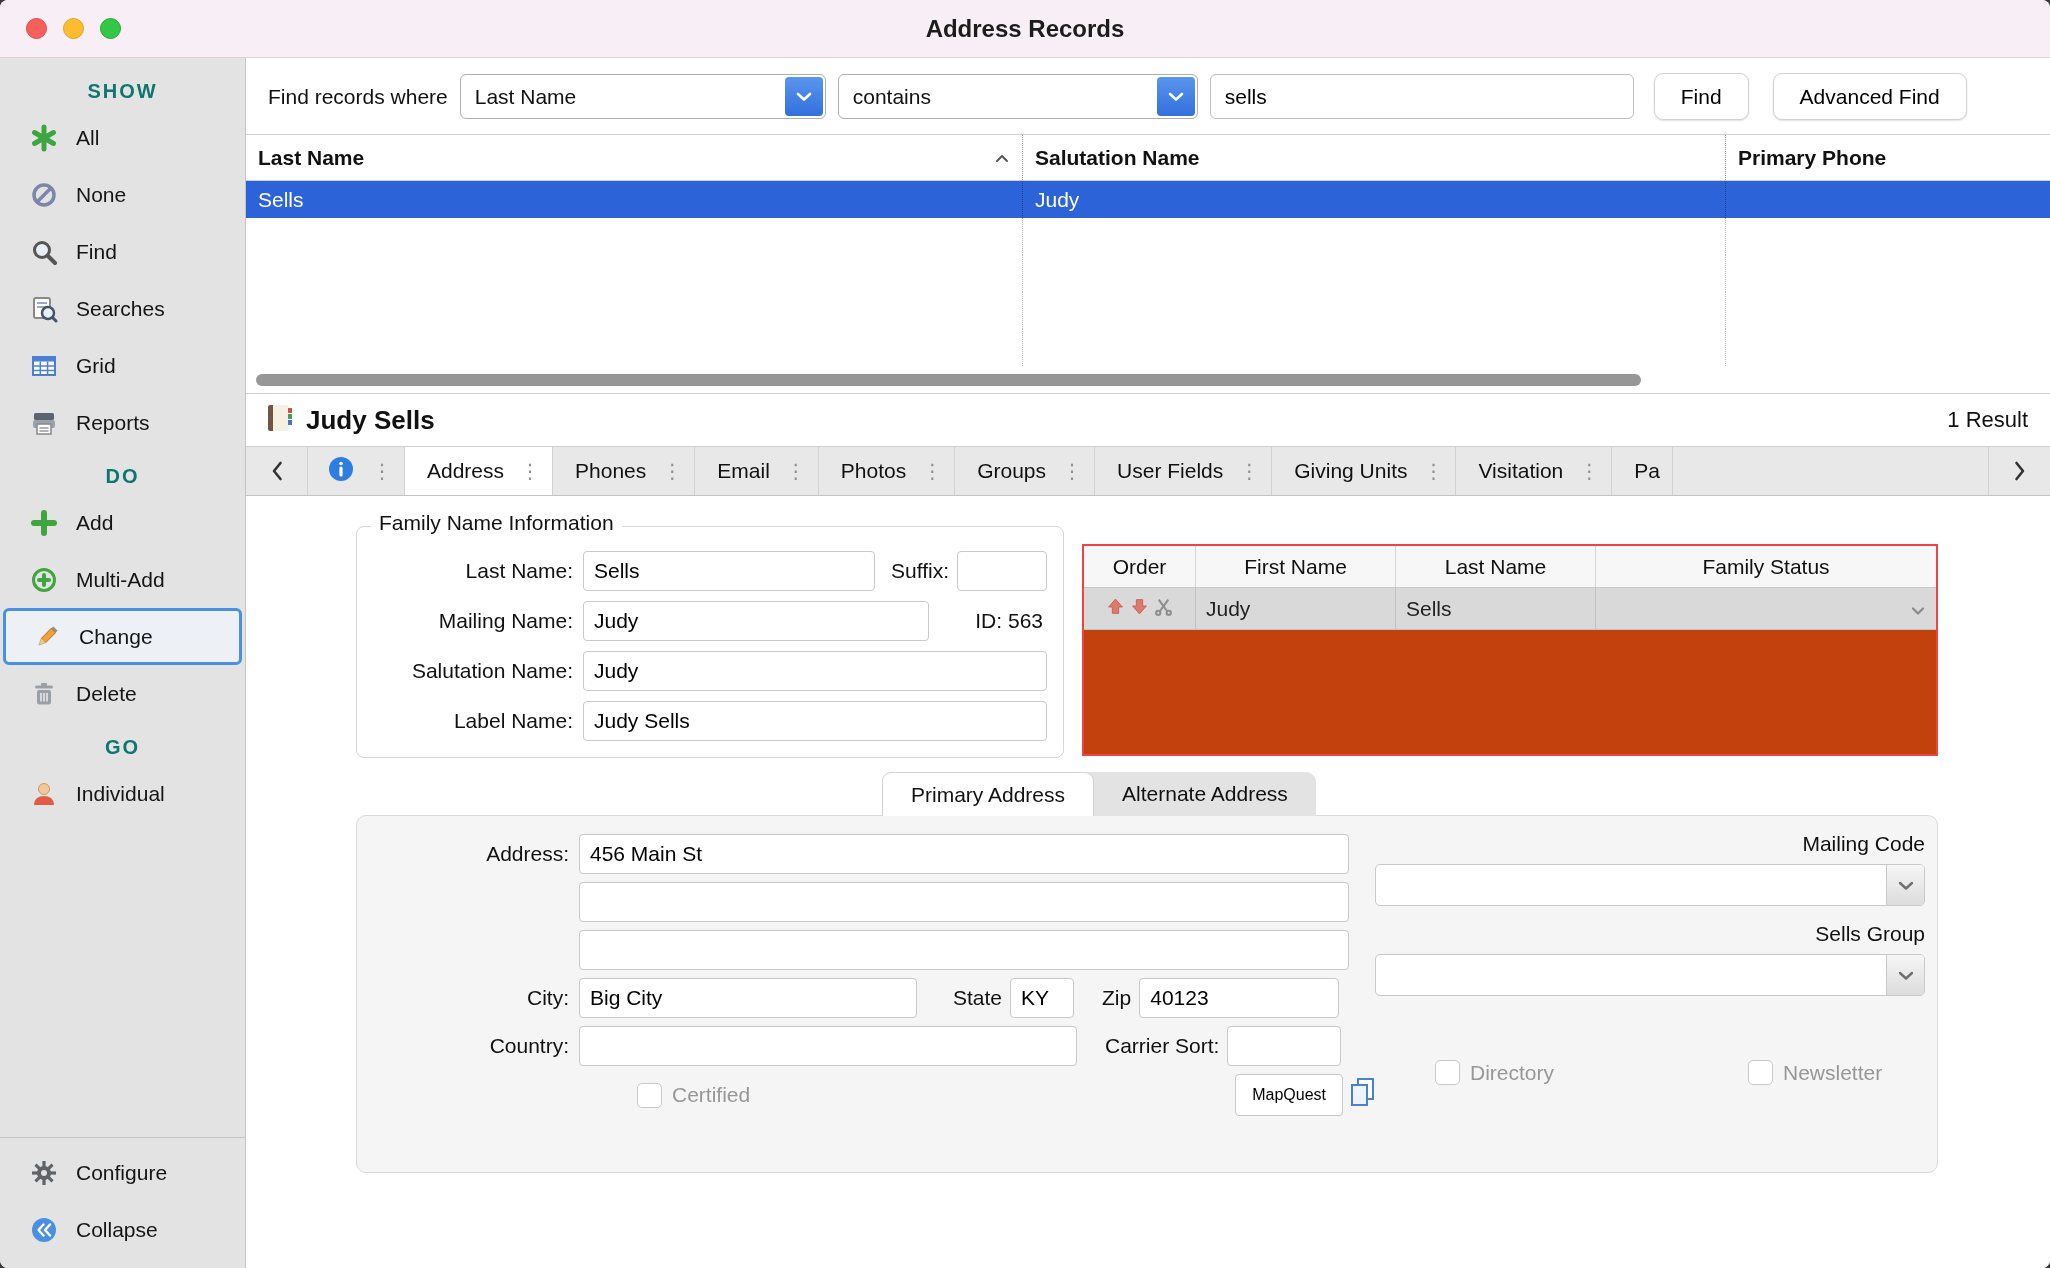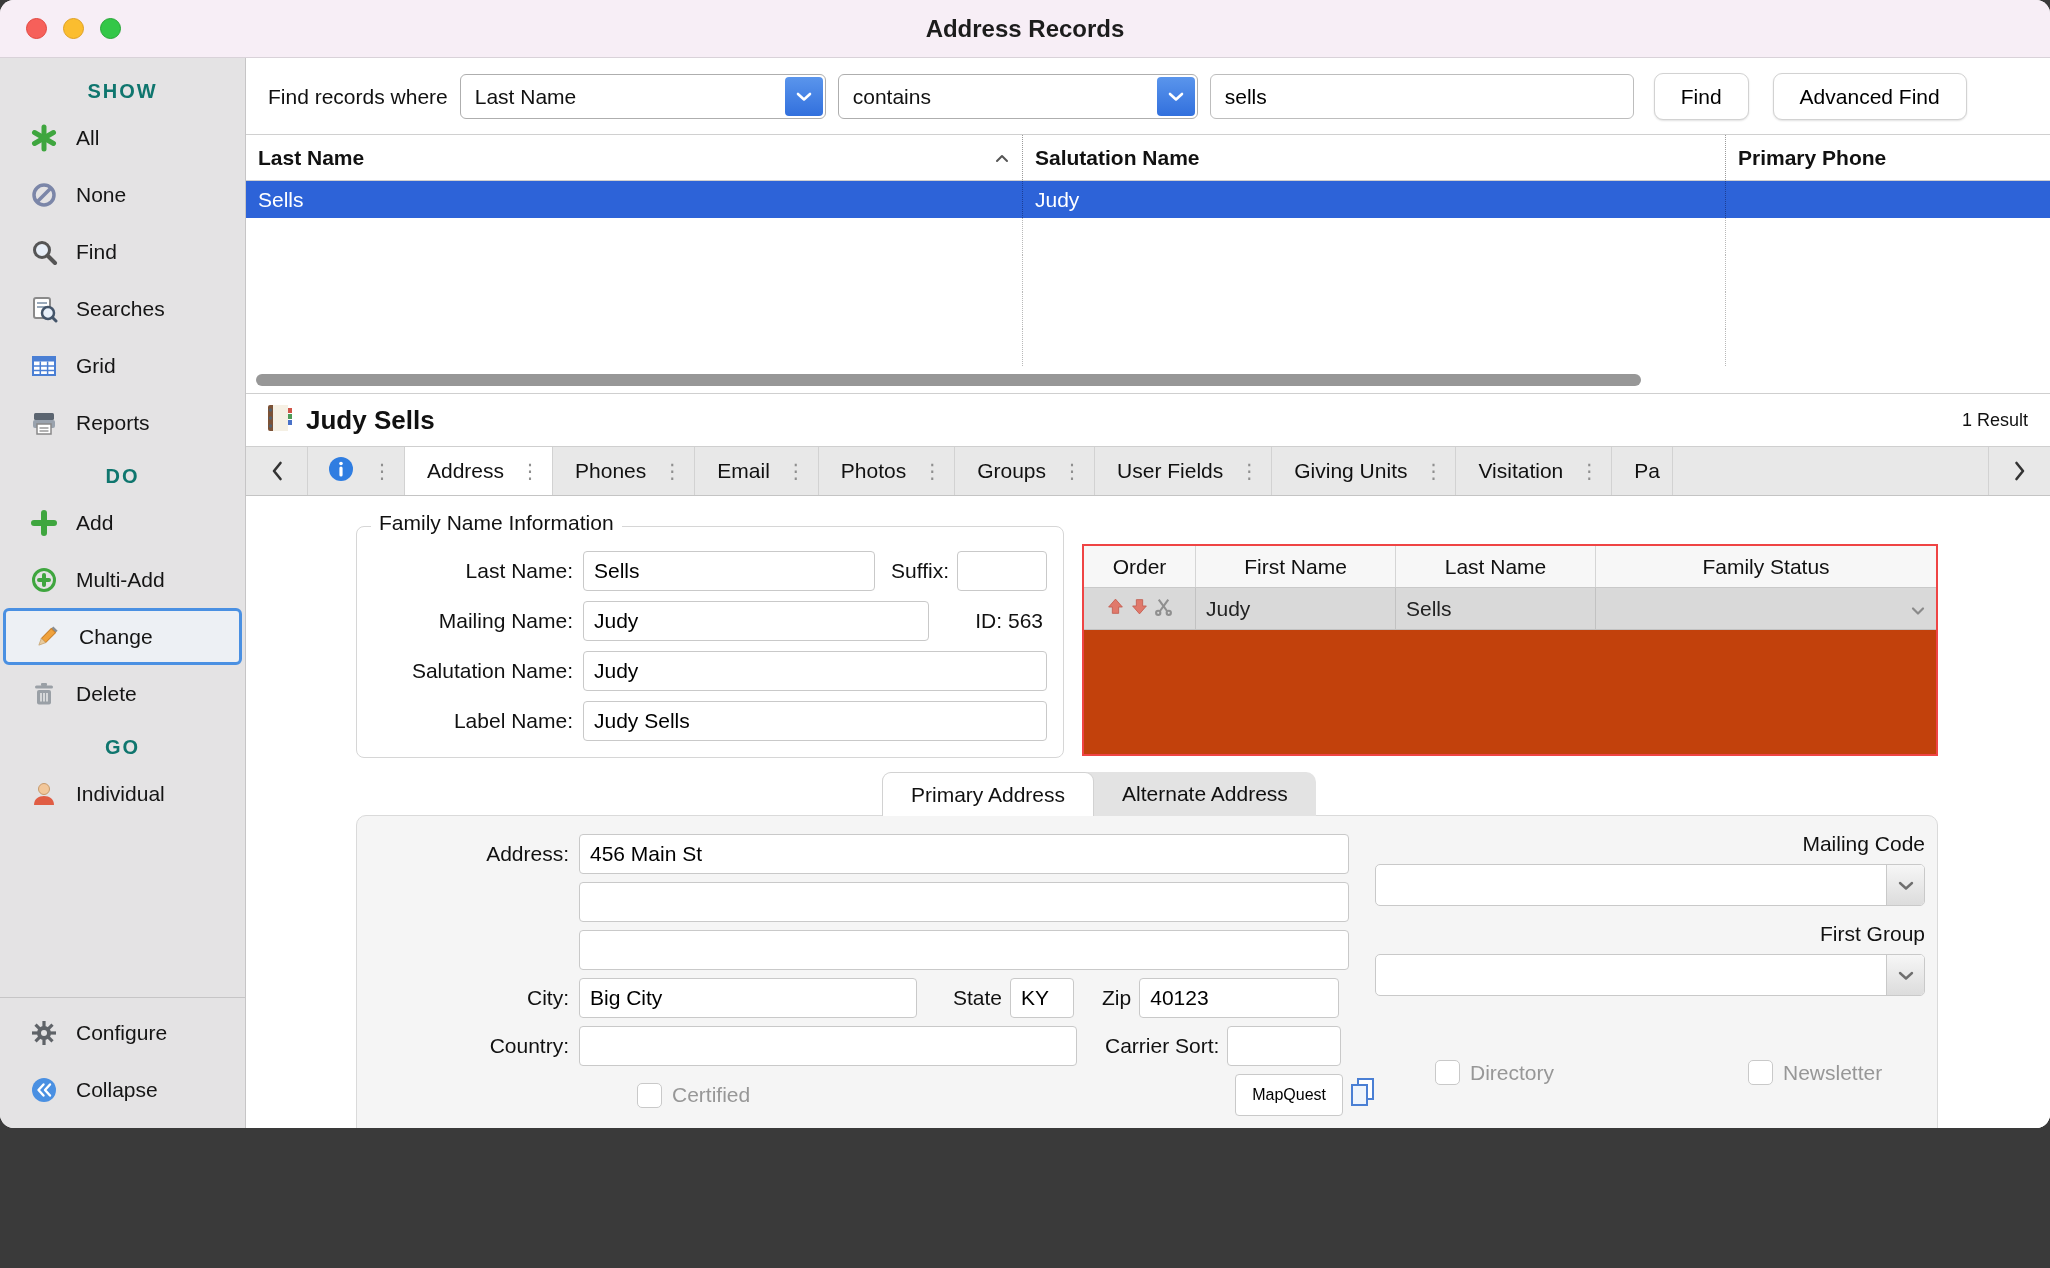--- a/index.html
+++ b/index.html
@@ -1,17 +1,17 @@
 <!DOCTYPE html>
 <html><head>
 <meta charset="utf-8">
 <style>
   * { margin:0; padding:0; box-sizing:border-box; font-family:"Liberation Sans","DejaVu Sans",sans-serif; }
   body { width:2050px; height:1268px; background:#3a3a3a; overflow:hidden; font-size:21px; color:#111; }
-  .window { width:2050px; height:1128px; display:flex; flex-direction:column; background:#fff; border-radius:14px; overflow:hidden; }
+  .window { width:2050px; height:1268px; display:flex; flex-direction:column; background:#fff; border-radius:8px; overflow:hidden; }
 
   
   .titlebar { height:58px; background:#f7eef6; border-bottom:1px solid #d9d2d9; display:flex; align-items:center; position:relative; flex-shrink:0; }
   .traffic { display:flex; gap:16px; margin-left:26px; }
   .light { width:21px; height:21px; border-radius:50%; }
   .light.red { background:#f6605a; border:1px solid #e2463f; }
   .light.yellow { background:#fbbd2f; border:1px solid #dfa023; }
   .light.green { background:#33c748; border:1px solid #27a537; }
   .wtitle { position:absolute; left:300px; right:300px; text-align:center; font-weight:bold; font-size:24px; color:#1c1c1c; }
 
@@ -49,21 +49,21 @@
   .rrow { display:flex; height:37px; align-items:stretch; }
   .rcell { display:flex; align-items:center; padding:0 12px; border-right:1px dotted #b8b8b8; font-size:21px; }
   .rrow.sel { background:#2d63d8; color:#fff; }
   .rrow.sel .rcell { border-right:1px dotted #1c3e95; }
   .scrollstrip { height:28px; display:flex; align-items:center; padding-left:10px; border-bottom:1px solid #cfcfcf; }
   .thumb { width:1385px; height:12px; border-radius:7px; background:#979797; }
 
   
   .rechead { height:52px; display:flex; align-items:center; gap:12px; padding:0 22px 0 16px; flex-shrink:0; }
   .recname { font-weight:bold; font-size:26px; }
-  .rescount { margin-left:auto; font-size:18px; }
+  .rescount { margin-left:auto; font-size:22px; }
 
   
   .tabbar { height:50px; display:flex; background:#e8e8e8; border-top:1px solid #cfcfcf; border-bottom:1px solid #c4c4c4; flex-shrink:0; align-items:stretch; }
   .tnav { width:62px; display:flex; align-items:center; justify-content:center; border-right:1px solid #d2d2d2; }
   .tnav.right { border-right:none; border-left:1px solid #d2d2d2; margin-left:auto; }
   .tab { display:flex; align-items:center; border-right:1px solid #d2d2d2; padding:0 12px 0 22px; gap:16px; font-size:21px; white-space:nowrap; }
   .tab .dots::before { content:"⋮"; color:#8f8f8f; font-size:20px; }
   .tab.active { background:#fff; }
   .tab.infotab { padding:0 12px 0 18px; }
   .tab.trunc { flex:0 1 auto; overflow:hidden; }
@@ -586,21 +586,21 @@
 
           <div class="rightcol">
             <div class="rc-label">Mailing Code</div>
             <div class="dropdown">
               <span class="dcap">
                   <svg width="18" height="11" viewBox="0 0 18 11">
                     <polyline points="3,3 9,8.5 15,3" fill="none" stroke="#6f6f6f" stroke-width="2.4" stroke-linecap="round" stroke-linejoin="round"></polyline>
                   </svg>
                 </span>
             </div>
-            <div class="rc-label second">First Group</div>
+            <div class="rc-label second">Sells Group</div>
             <div class="dropdown">
               <span class="dcap">
                   <svg width="18" height="11" viewBox="0 0 18 11">
                     <polyline points="3,3 9,8.5 15,3" fill="none" stroke="#6f6f6f" stroke-width="2.4" stroke-linecap="round" stroke-linejoin="round"></polyline>
                   </svg>
                 </span>
             </div>
             <div class="rc-checks">
               <span class="ckgrp dirgrp">
                 <span class="ckbox"></span>

